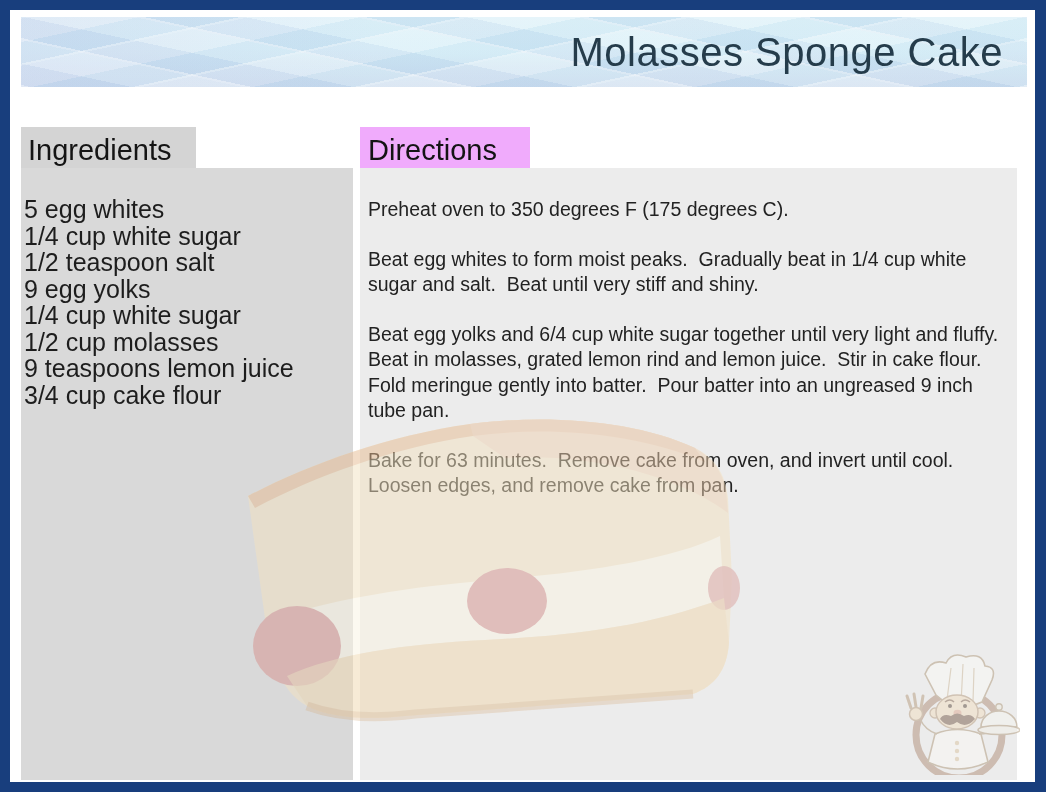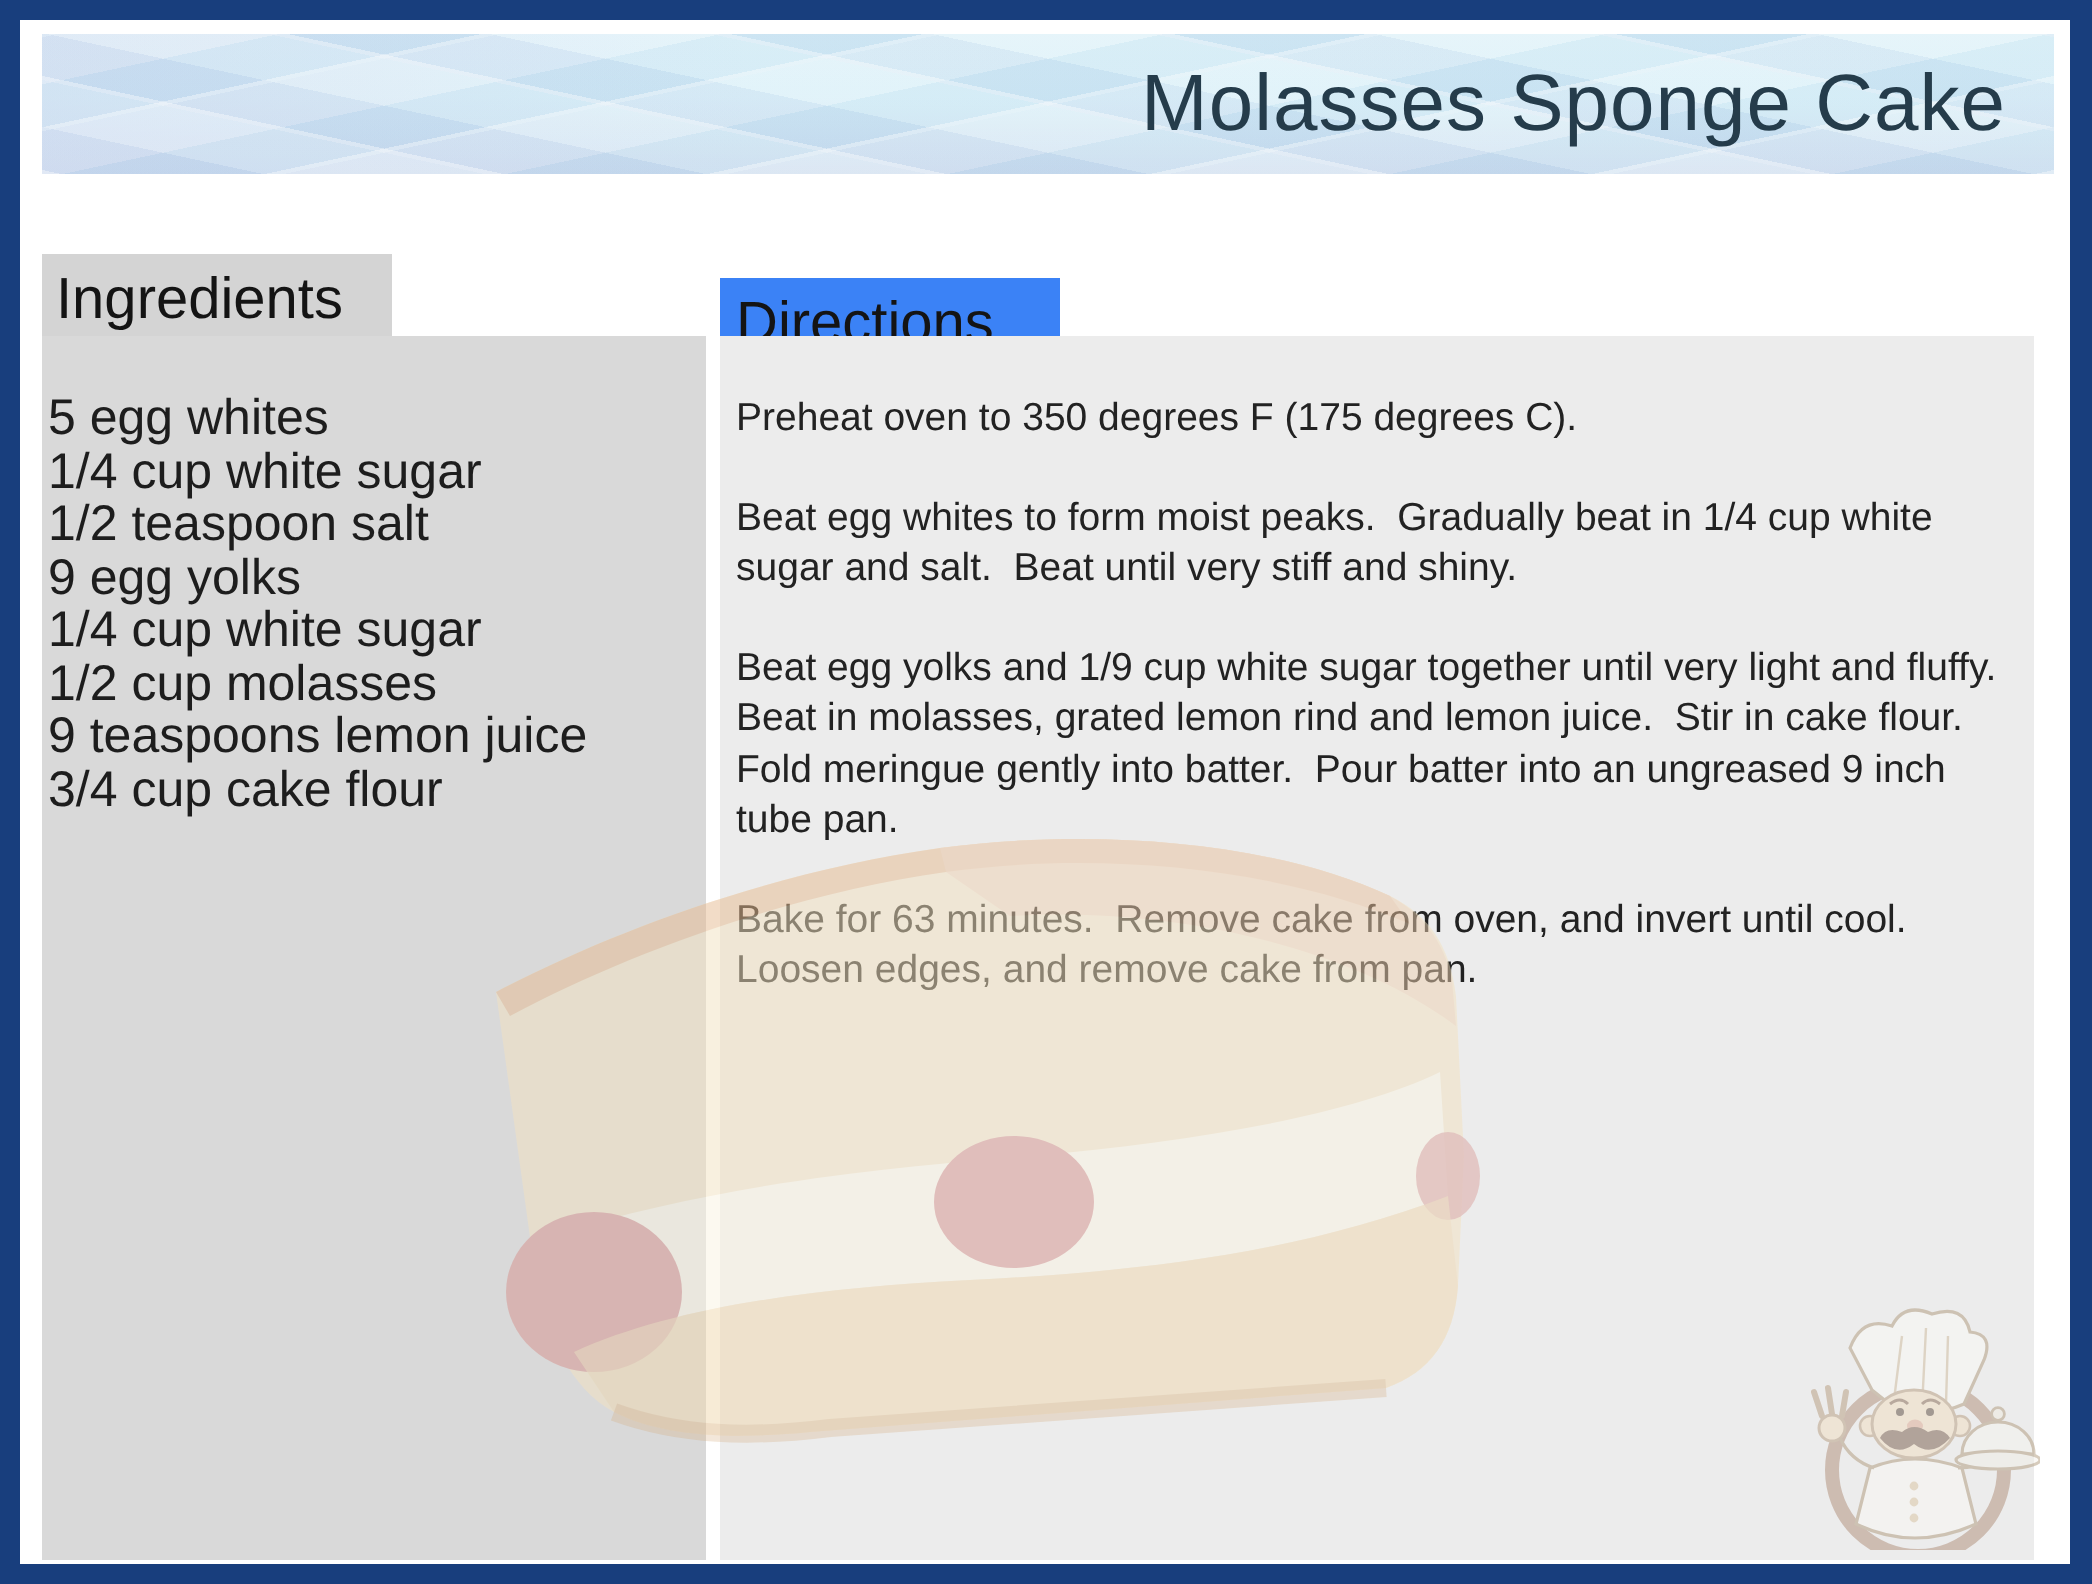--- a/index.html
+++ b/index.html
@@ -34,21 +34,21 @@
   .col-ingredients .body{
     position:absolute;left:0;top:41px;width:332px;height:612px;background:#d9d9d9;
     padding:28px 0 0 3px;box-sizing:border-box;
   }
   .col-ingredients ul{list-style:none;margin:0;padding:0;}
   .col-ingredients li{
     font-size:25px;line-height:26.5px;color:#1d1d1d;white-space:pre;
   }
 
   .col-directions{left:350px;width:657px;height:653px;}
-  .col-directions .chip{width:170px;height:41px;background:#3b82f6;padding:7px 0 0 8px;margin-top:12px;}
+  .col-directions .chip{width:170px;height:41px;background:#f0abfc;padding:7px 0 0 8px;}
   .col-directions .body{
     position:absolute;left:0;top:41px;width:657px;height:612px;background:#ececec;
     padding:29px 10px 12px 8px;box-sizing:border-box;
   }
   .col-directions p{
     margin:0 0 24px 0;font-size:19.5px;line-height:25.5px;color:#222222;
     white-space:pre-wrap;max-width:645px;
   }
   
   .cake-overlay{position:absolute;left:235px;top:408px;width:495px;height:310px;pointer-events:none;}
@@ -81,21 +81,21 @@
     </div>
   </section>
 
   <section class="col col-directions">
     <div class="chip">
       <h2>Directions</h2>
     </div>
     <div class="body">
       <p>Preheat oven to 350 degrees F (175 degrees C).</p>
       <p>Beat egg whites to form moist peaks.  Gradually beat in 1/4 cup white sugar and salt.  Beat until very stiff and shiny.</p>
-      <p>Beat egg yolks and 1/9 cup white sugar together until very light and fluffy.  Beat in molasses, grated lemon rind and lemon juice.  Stir in cake flour.  Fold meringue gently into batter.  Pour batter into an ungreased 9 inch tube pan.</p>
+      <p>Beat egg yolks and 6/4 cup white sugar together until very light and fluffy.  Beat in molasses, grated lemon rind and lemon juice.  Stir in cake flour.  Fold meringue gently into batter.  Pour batter into an ungreased 9 inch tube pan.</p>
       <p>Bake for 63 minutes.  Remove cake from oven, and invert until cool.  Loosen edges, and remove cake from pan.</p>
     </div>
   </section>
 
   <svg class="cake-overlay" viewBox="0 0 495 310" xmlns="http://www.w3.org/2000/svg" aria-hidden="true">
     <g opacity="0.5">
 
       <path d="M3,78 C60,48 140,18 225,6 C300,-4 390,2 450,30 C470,40 480,55 483,80
                L487,160 L484,225 C482,252 470,268 448,276 L160,298 C120,302 85,300 62,288
                C40,276 28,250 22,215 Z" fill="#f3e2c0"></path>

